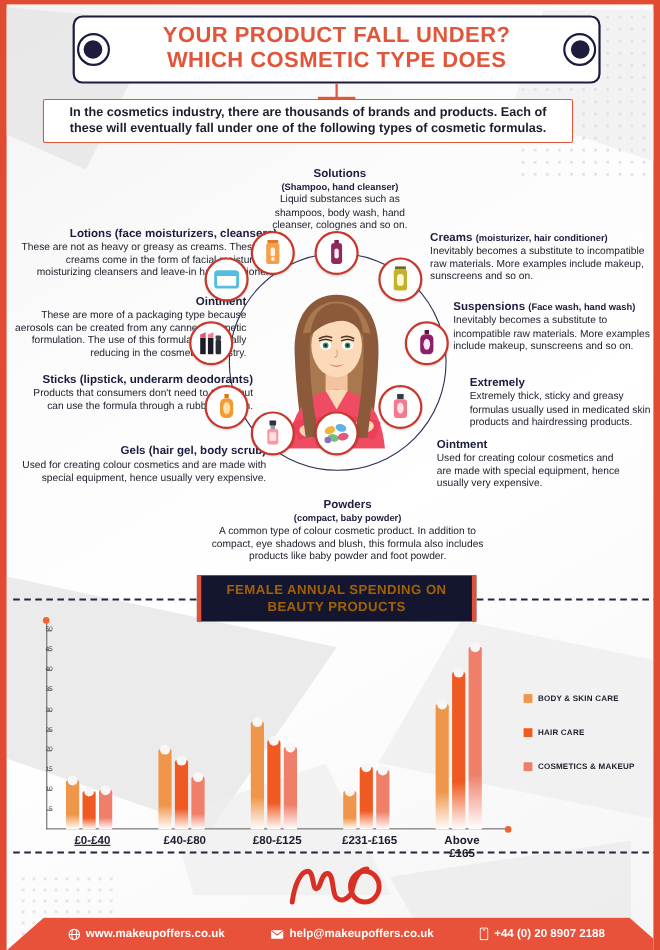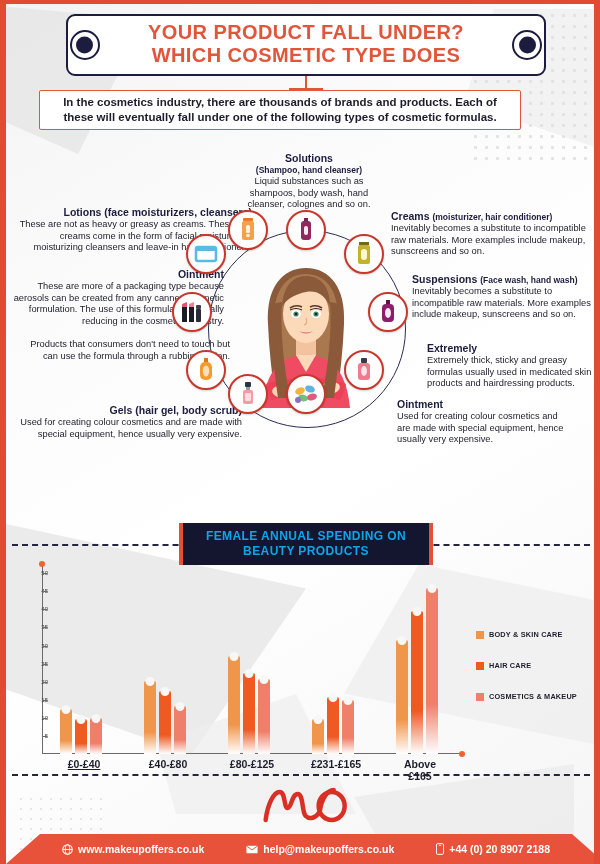--- a/index.html
+++ b/index.html
@@ -99,21 +99,21 @@
   
   .chart-sec{position:absolute;left:0;top:516px;width:600px;height:268px;}
   .dashline{position:absolute;left:6px;right:6px;top:24px;border-top:2px dashed #24253f;}
   .dashline.bot{top:254px;}
   .chart-title{
     position:absolute;left:173px;top:3px;width:254px;height:42px;
     background:#14152e;border-left:4px solid #e05137;border-right:4px solid #e05137;
     box-sizing:border-box;display:flex;align-items:center;justify-content:center;
   }
   .chart-title span{
-    color:#0ea5e9;font-weight:bold;font-size:12px;line-height:15px;text-align:center;letter-spacing:.4px;
+    color:#a16207;font-weight:bold;font-size:12px;line-height:15px;text-align:center;letter-spacing:.4px;
   }
   .plot{position:absolute;left:36px;top:46px;width:420px;height:188px;}
   .yaxis{position:absolute;left:0;top:0;width:1px;height:100%;background:#6b6b6b;}
   .xaxis{position:absolute;left:0;bottom:0;width:420px;height:1px;background:#6b6b6b;}
   .ytick{position:absolute;left:-22px;width:28px;text-align:right;font-size:6px;color:#3a3a3a;transform:translateY(-50%);}
   .ytickline{position:absolute;left:0;width:5px;height:1px;background:#6b6b6b;}
   .axdot{position:absolute;width:6px;height:6px;border-radius:50%;background:#ef6331;}
   .group{position:absolute;bottom:0;display:flex;align-items:flex-end;gap:3px;}
   .bar{width:12px;border-radius:2px 2px 0 0;position:relative;}
   .bar:after{
@@ -192,27 +192,33 @@
     <div class="tb ta-l" style="left:421px;top:202px;width:165px;">
       <span class="h">Extremely</span>
       <p>Extremely thick, sticky and greasy formulas usually used in medicated skin products and hairdressing products.</p>
     </div>
 
     <div class="tb ta-l" style="left:391px;top:258px;width:175px;">
       <span class="h">Ointment</span>
       <p>Used for creating colour cosmetics and are made with special equipment, hence usually very expensive.</p>
     </div>
 
+    <div class="tb ta-c" style="left:180px;top:313px;width:260px;">
+      <span class="h">Powders</span>
+      <span class="sub2">(compact, baby powder)</span>
+      <p>A common type of colour cosmetic product. In addition to compact, eye shadows and blush, this formula also includes products like baby powder and foot powder.</p>
+    </div>
 
     <div class="tb ta-r" style="left:10px;top:264px;width:226px;">
       <span class="h">Gels (hair gel, body scrub)</span>
       <p>Used for creating colour cosmetics and are made with special equipment, hence usually very expensive.</p>
     </div>
 
     <div class="tb ta-r" style="left:12px;top:199px;width:212px;">
+      <span class="h">Sticks (lipstick, underarm deodorants)</span>
       <p>Products that consumers don't need to touch but can use the formula through a rubbing action.</p>
     </div>
 
     <div class="tb ta-r" style="left:6px;top:128px;width:212px;">
       <span class="h">Ointment</span>
       <p>These are more of a packaging type because aerosols can be created from any canned cosmetic formulation. The use of this formula is gradually reducing in the cosmetics industry.</p>
     </div>
 
     <div class="tb ta-r" style="left:10px;top:66px;width:236px;">
       <span class="h">Lotions (face moisturizers, cleansers)</span>

